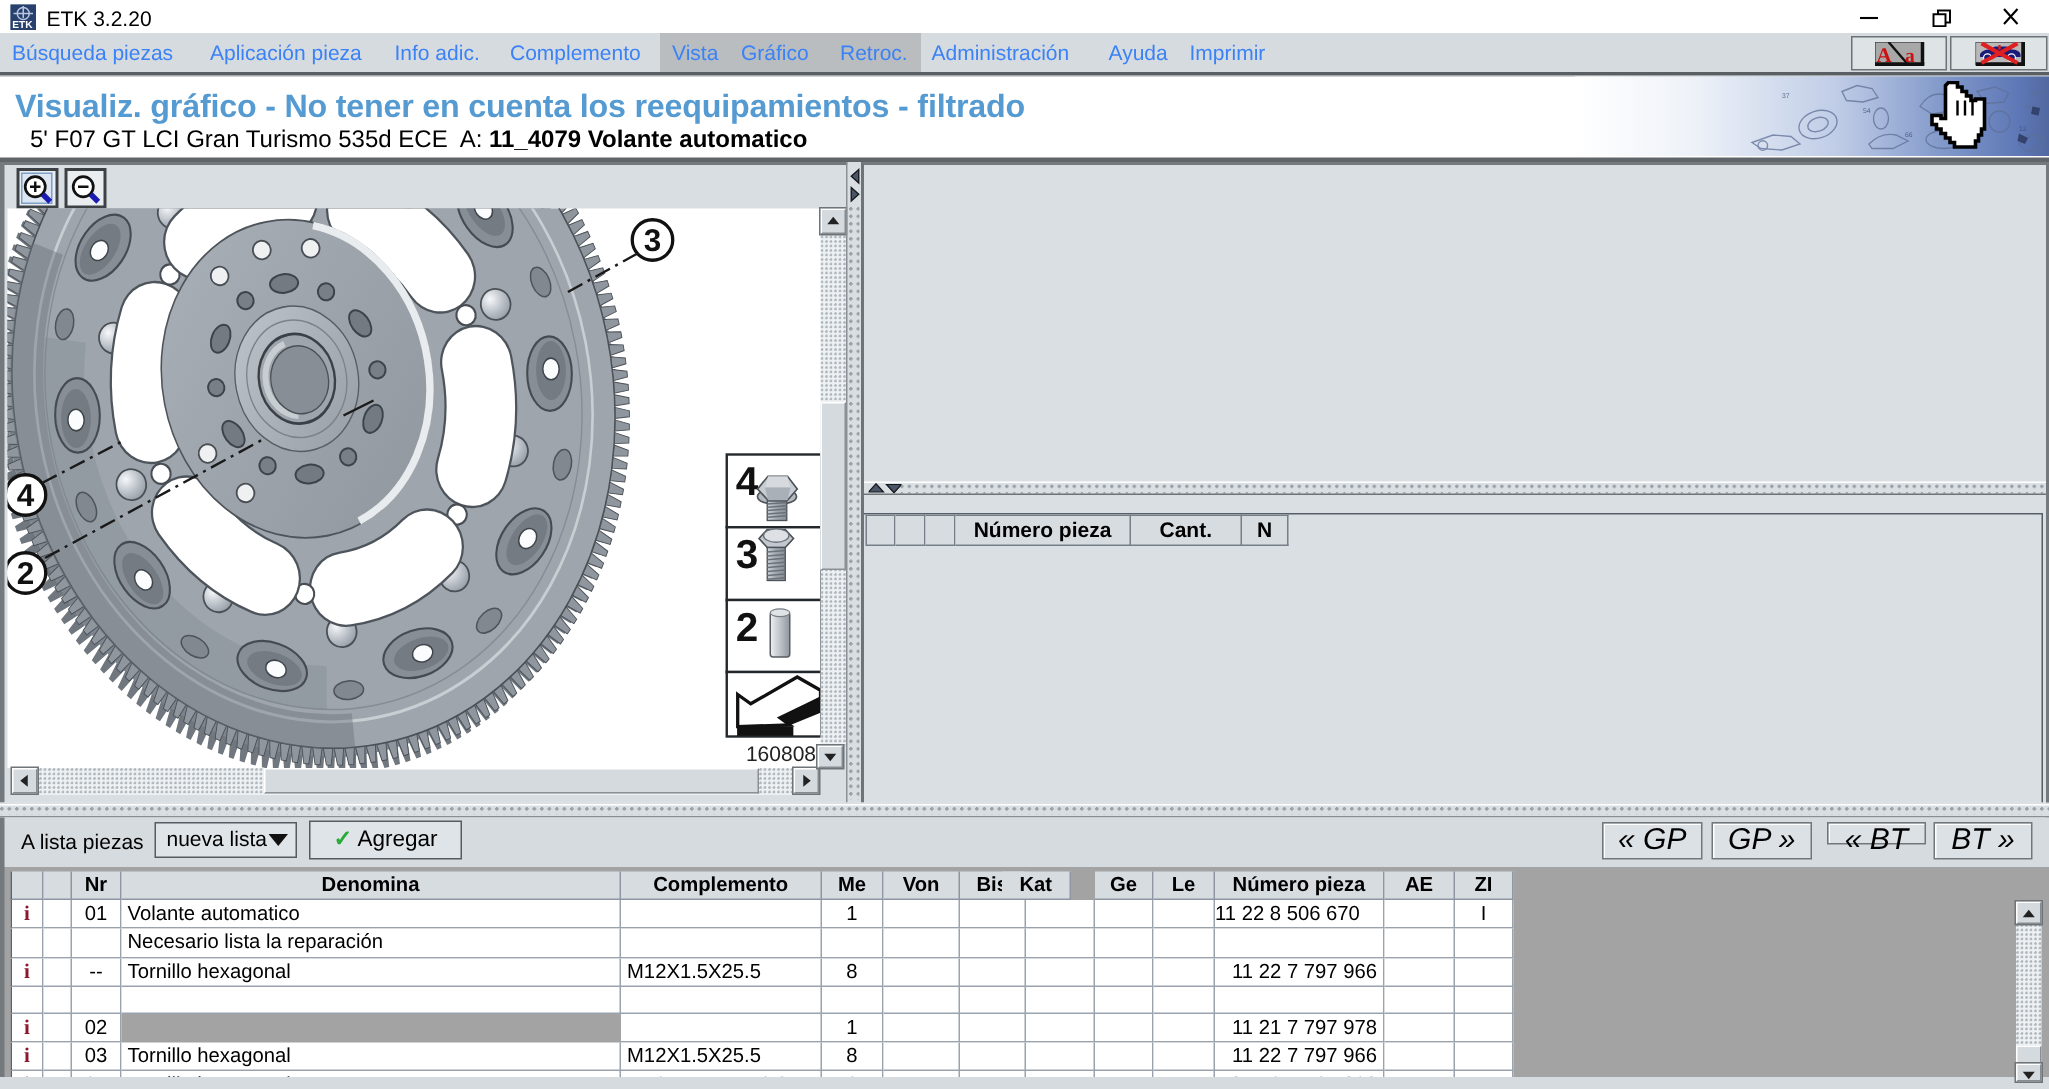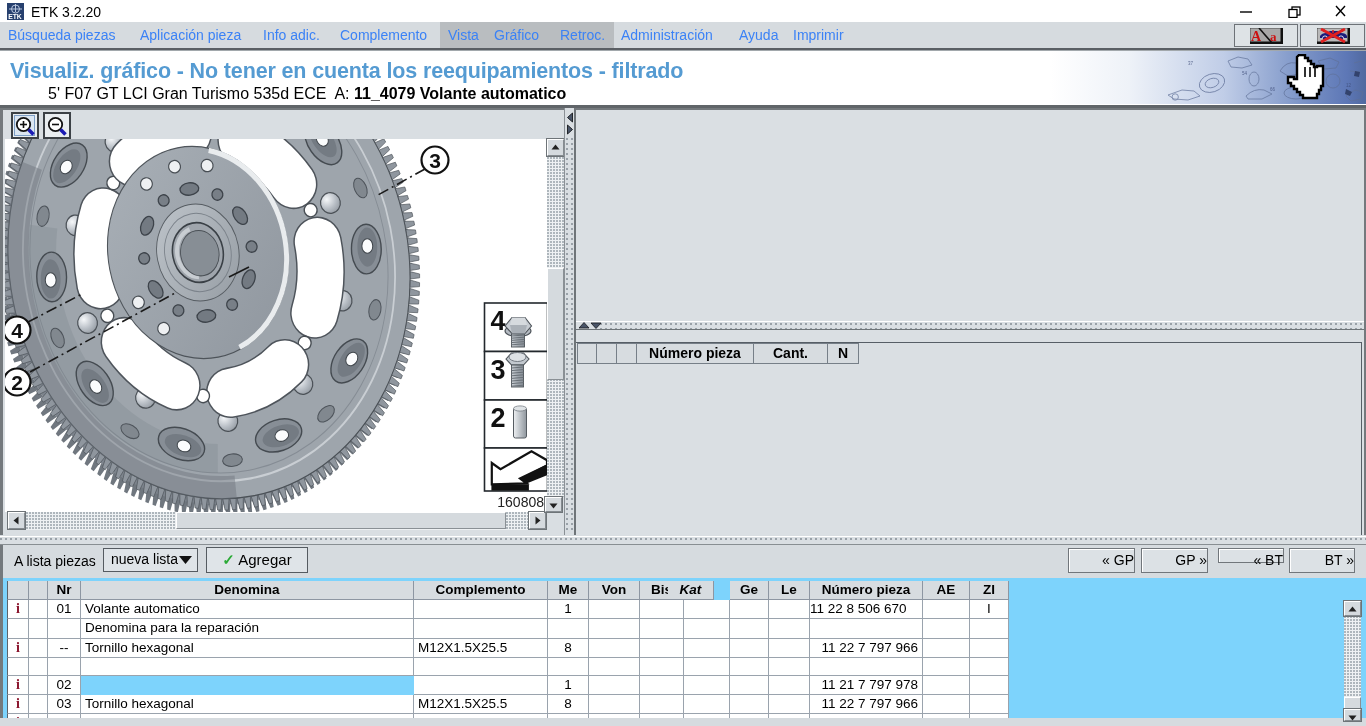--- a/index.html
+++ b/index.html
@@ -18,21 +18,21 @@
   border-bottom:2px solid #5a5f64; }
 .menuitem { position:absolute; top:25px; height:21px; line-height:21px;
   font-weight:normal; font-size:14px; color:#3b82f6; white-space:nowrap; }
 #menuhl { left:440px; top:0px; width:174px; height:26px; background:#b9bdc0; }
 .toolbtn { top:24px; height:23px; border:1px solid #6d7277; background:#dee3e6; }
 
 
 #header { left:0; top:50px; width:1366px; height:58px; background:#ffffff;
   border-top:1px solid #a2a8ac; border-bottom:3px solid #606569; }
 #htitle { left:10px; top:59px; font-size:21.5px; letter-spacing:-0.14px; font-weight:bold; color:#559bd2; white-space:nowrap; }
-#hsub { left:20px; top:85px; font-size:16px; color:#000; white-space:nowrap;margin-left:28px; }
+#hsub { left:20px; top:85px; font-size:16px; color:#000; white-space:nowrap; }
 
 
 #main { left:0; top:108px; width:1366px; height:427px; background:#d9dee2; }
 #leftpanel { left:0; top:0; width:565px; height:427px; background:#d9dee2;
   border-left:3px solid #74797d; border-top:2px solid #74797d; }
 #imgtoolbar { left:3px; top:2px; width:562px; height:29px; background:#d9dee2; }
 .zoombtn { top:2px; position:absolute; width:28px; height:27px; border:2px solid #3c4146; background:#e9edf0; }
 #imgarea { left:2px; top:29px; width:544px; height:373px; background:#ffffff; }
 .sbtrack { background-image:radial-gradient(circle at 1px 1px, #aeb6bc 0.8px, transparent 1px);
   background-size:3px 3px; background-color:#eef1f3; }
@@ -48,22 +48,22 @@
 
 
 .rcell { position:absolute; top:0; height:21px; background:#d7dce0; border:1px solid #767f88;
   border-left:none; font-weight:bold; font-size:14px; text-align:center; line-height:19px; }
 
 
 #hsplit2 { left:0; top:535px; width:1366px; height:10px; background:#d9dee2; }
 #toolbar2 { left:0; top:545px; width:1366px; height:33px; background:#d6dbdf;
   border-left:3px solid #74797d; }
 .btn { position:absolute; background:#dce1e5; border:1px solid #71767b;
-  box-shadow:inset 1px 1px 0 #ffffff; font-size:14px; text-align:right; }
-#tablearea { left:0; top:578px; width:1366px; height:148px; background:#7dd3fc;
+  box-shadow:inset 1px 1px 0 #ffffff; font-size:20px; text-align:center;font-style:italic; }
+#tablearea { left:0; top:578px; width:1366px; height:148px; background:#a3a3a3;
   border-left:3px solid #74797d; }
 .hcell { position:absolute; top:0; height:19px; background:#d7dce0; border-right:1px solid #8d96a2;
   border-bottom:1px solid #8d96a2; font-weight:bold; font-size:13.5px; text-align:center; line-height:18px; }
 .tcell { position:absolute; background:#ffffff; border-right:1px solid #9aa3ad;
   border-bottom:1px solid #9aa3ad; font-size:13.5px; line-height:18px; white-space:nowrap; overflow:hidden; }
 .iinfo { color:#8c1830; font-weight:bold; font-family:"Liberation Serif", serif; font-size:14px; }
 #btmstrip { left:0; top:718px; width:1366px; height:8px; background:#d6dbdf; }
 </style>
 </head>
 <body>
@@ -492,21 +492,21 @@
   </div>
   <div class="abs" id="tablearea">
     <div class="hcell" style="left:4px;top:3px;width:22px;border-left:1px solid #5a626a;"></div>
     <div class="hcell" style="left:26px;top:3px;width:19px;"></div>
     <div class="hcell" style="left:45px;top:3px;width:33px;">Nr</div>
     <div class="hcell" style="left:78px;top:3px;width:333px;">Denomina</div>
     <div class="hcell" style="left:411px;top:3px;width:134px;">Complemento</div>
     <div class="hcell" style="left:545px;top:3px;width:41px;">Me</div>
     <div class="hcell" style="left:586px;top:3px;width:51px;">Von</div>
     <div class="hcell" style="left:637px;top:3px;width:44px;">Bis</div>
-    <div class="hcell" style="left:665px;top:3px;width:46px;font-style:italic;">Kat</div>
+    <div class="hcell" style="left:665px;top:3px;width:46px;">Kat</div>
     <div class="hcell" style="left:727px;top:3px;width:39px;">Ge</div>
     <div class="hcell" style="left:766px;top:3px;width:41px;">Le</div>
     <div class="hcell" style="left:807px;top:3px;width:113px;">Número pieza</div>
     <div class="hcell" style="left:920px;top:3px;width:47px;">AE</div>
     <div class="hcell" style="left:967px;top:3px;width:39px;">ZI</div>
     <div class="tcell" style="left:4px;top:22px;width:22px;height:19px;border-left:1px solid #5a626a;text-align:center;"><span class="iinfo">i</span></div>
     <div class="tcell" style="left:26px;top:22px;width:19px;height:19px;"></div>
     <div class="tcell" style="left:45px;top:22px;width:33px;height:19px;text-align:center;">01</div>
     <div class="tcell" style="left:78px;top:22px;width:333px;height:19px;padding-left:4px;">Volante automatico</div>
     <div class="tcell" style="left:411px;top:22px;width:134px;height:19px;"></div>
@@ -515,21 +515,21 @@
     <div class="tcell" style="left:637px;top:22px;width:44px;height:19px;"></div>
     <div class="tcell" style="left:681px;top:22px;width:46px;height:19px;"></div>
     <div class="tcell" style="left:727px;top:22px;width:39px;height:19px;"></div>
     <div class="tcell" style="left:766px;top:22px;width:41px;height:19px;"></div>
     <div class="tcell" style="left:807px;top:22px;width:113px;height:19px;padding-right:4px;">11 22 8 506 670</div>
     <div class="tcell" style="left:920px;top:22px;width:47px;height:19px;"></div>
     <div class="tcell" style="left:967px;top:22px;width:39px;height:19px;text-align:center;">I</div>
     <div class="tcell" style="left:4px;top:41px;width:22px;height:20px;border-left:1px solid #5a626a;text-align:center;"></div>
     <div class="tcell" style="left:26px;top:41px;width:19px;height:20px;"></div>
     <div class="tcell" style="left:45px;top:41px;width:33px;height:20px;text-align:center;"></div>
-    <div class="tcell" style="left:78px;top:41px;width:333px;height:20px;padding-left:4px;">Denomina para la reparación</div>
+    <div class="tcell" style="left:78px;top:41px;width:333px;height:20px;padding-left:4px;">Necesario lista la reparación</div>
     <div class="tcell" style="left:411px;top:41px;width:134px;height:20px;"></div>
     <div class="tcell" style="left:545px;top:41px;width:41px;height:20px;text-align:center;"></div>
     <div class="tcell" style="left:586px;top:41px;width:51px;height:20px;"></div>
     <div class="tcell" style="left:637px;top:41px;width:44px;height:20px;"></div>
     <div class="tcell" style="left:681px;top:41px;width:46px;height:20px;"></div>
     <div class="tcell" style="left:727px;top:41px;width:39px;height:20px;"></div>
     <div class="tcell" style="left:766px;top:41px;width:41px;height:20px;"></div>
     <div class="tcell" style="left:807px;top:41px;width:113px;height:20px;text-align:right;padding-right:4px;"></div>
     <div class="tcell" style="left:920px;top:41px;width:47px;height:20px;"></div>
     <div class="tcell" style="left:967px;top:41px;width:39px;height:20px;text-align:center;"></div>

